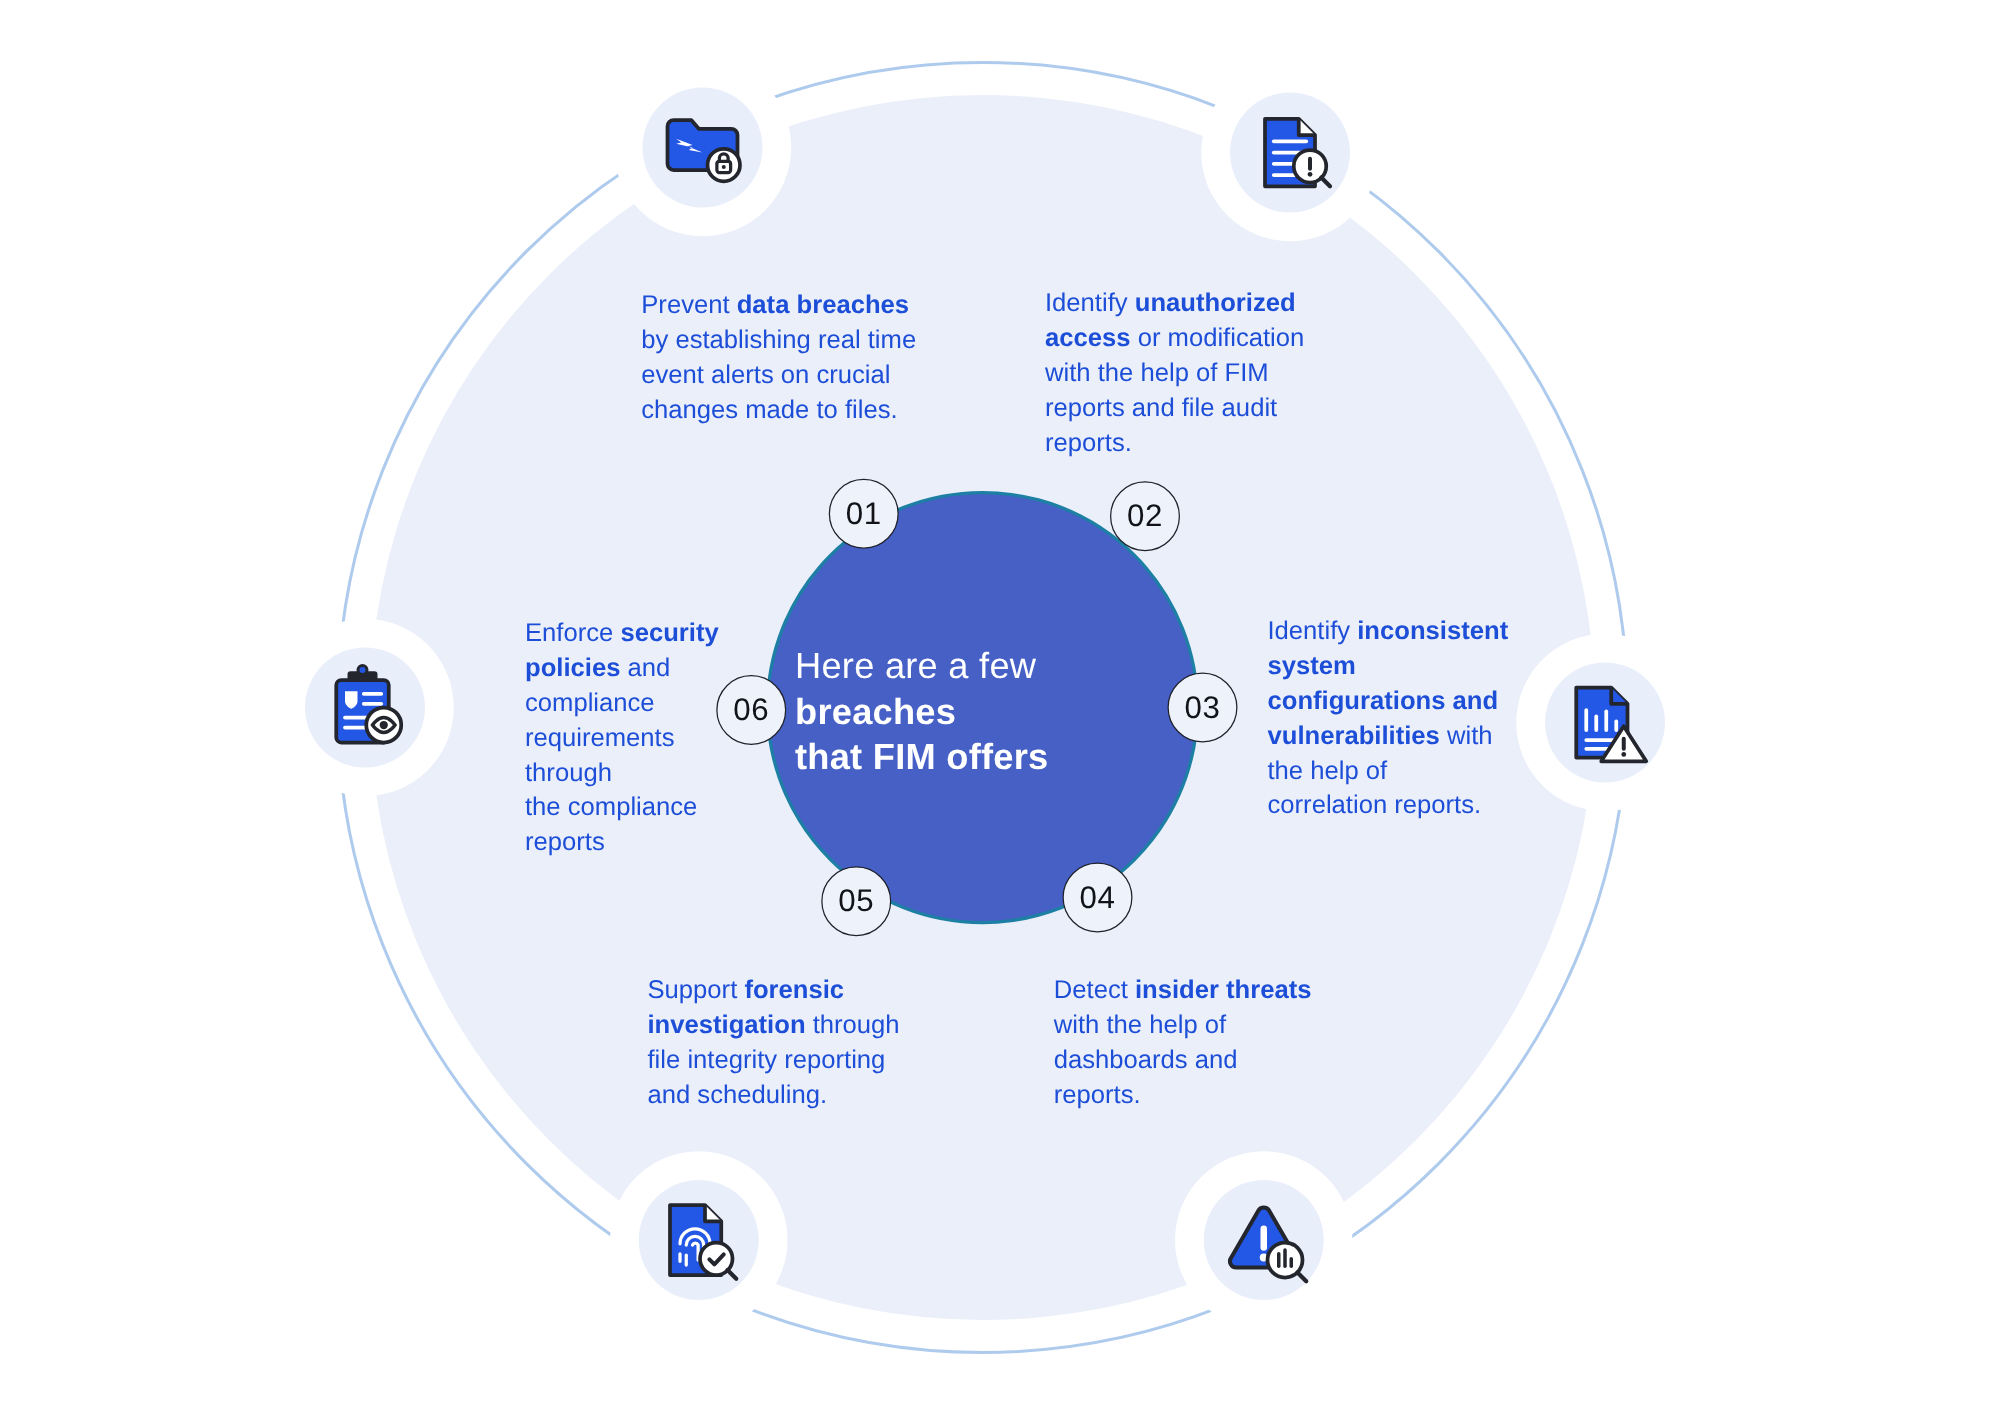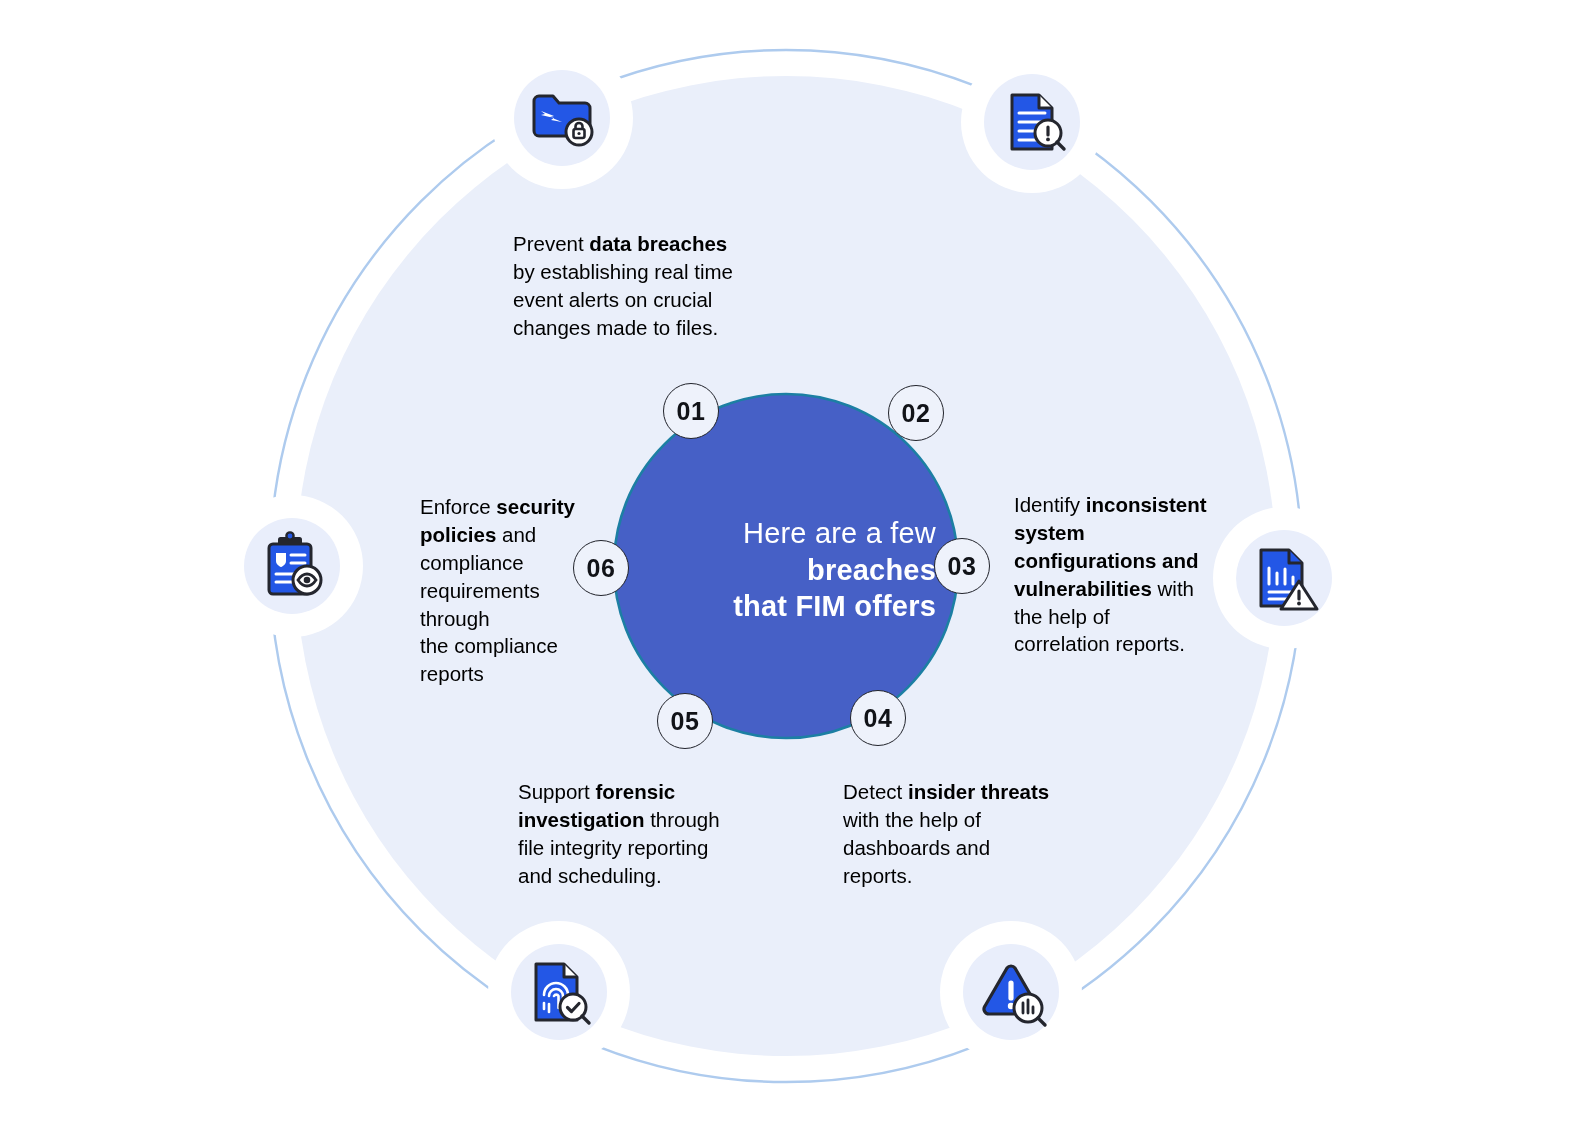--- a/index.html
+++ b/index.html
@@ -7,33 +7,33 @@
     width:1592px;height:1132px;overflow:hidden;position:relative;
     font-family:"Liberation Sans","DejaVu Sans",sans-serif;
     color:#17181c;
   }
   .stage{position:absolute;left:0;top:0;width:1592px;height:1132px;}
   .svg-layer{position:absolute;left:0;top:0;width:1592px;height:1132px;}
 
   
   .hub-text{
     position:absolute;left:636px;top:480px;width:300px;height:180px;
-    display:flex;flex-direction:column;align-items:flex-end;justify-content:center;
+    display:flex;flex-direction:column;align-items:flex-start;justify-content:center;
     color:#ffffff;text-align:center;pointer-events:none;
   }
   .hub-line1{font-size:29px;font-weight:400;line-height:1.26;letter-spacing:.2px;}
   .hub-line2{font-size:29px;font-weight:700;line-height:1.26;letter-spacing:.2px;}
   .hub-line3{font-size:29px;font-weight:700;line-height:1.26;letter-spacing:.2px;white-space:nowrap;}
 
   
   .badge{
     position:absolute;width:56px;height:56px;border-radius:50%;
     background:#eef2fb;border:1.6px solid #20222a;
     display:flex;align-items:center;justify-content:center;
-    font-size:25px;font-weight:700;color:#111318;letter-spacing:.5px;
+    font-size:25px;font-weight:400;color:#111318;letter-spacing:.5px;
     box-sizing:border-box;
   }
   .b01{left:663px;top:383px;}
   .b02{left:888px;top:385px;}
   .b03{left:934px;top:538px;}
   .b04{left:850px;top:690px;}
   .b05{left:657px;top:693px;}
   .b06{left:573px;top:540px;}
 
   
@@ -42,21 +42,21 @@
     background:#e9eefb;display:flex;align-items:center;justify-content:center;
   }
   .ib01{left:514px;top:70px;}
   .ib02{left:984px;top:74px;}
   .ib03{left:1236px;top:530px;}
   .ib04{left:963px;top:944px;}
   .ib05{left:511px;top:944px;}
   .ib06{left:244px;top:518px;}
 
   
-  .tb{position:absolute;font-size:20.5px;line-height:1.36;color:#000000;}
+  .tb{position:absolute;font-size:20.5px;line-height:1.36;color:#1d4ed8;}
   .tb b{font-weight:700;}
   .t01{left:513px;top:230px;width:232px;}
   .t02{left:836px;top:229px;width:246px;}
   .t03{left:1014px;top:491px;width:196px;}
   .t04{left:843px;top:778px;width:216px;}
   .t05{left:518px;top:778px;width:228px;}
   .t06{left:386px;top:493px;width:160px;margin-left:34px;}
 </style>
 </head>
 <body>
@@ -233,18 +233,19 @@
         <line x1="21" y1="45" x2="50" y2="45"></line>
         <line x1="21" y1="53" x2="50" y2="53"></line>
       </g>
       <circle cx="52" cy="51" r="14" fill="#ffffff" stroke="#24262e" stroke-width="3"></circle>
       <path d="M43 51s4-6 9-6 9 6 9 6-4 6-9 6-9-6-9-6z" fill="none" stroke="#24262e" stroke-width="2.8"></path>
       <circle cx="52" cy="51" r="3.3" fill="#24262e"></circle>
     </svg>
   </div>
 
   <div class="tb t01"><span>Prevent </span><b>data breaches</b><span> by establishing real time event alerts on crucial changes made to files.</span></div>
+  <div class="tb t02"><span>Identify </span><b>unauthorized access</b><span> or modification with the help of FIM reports and file audit reports.</span></div>
   <div class="tb t03"><span>Identify </span><b>inconsistent system configurations and vulnerabilities</b><span> with the help of correlation reports.</span></div>
   <div class="tb t04"><span>Detect </span><b>insider threats</b><span> with the help of dashboards and reports.</span></div>
   <div class="tb t05"><span>Support </span><b>forensic investigation</b><span> through file integrity reporting and scheduling.</span></div>
   <div class="tb t06"><span>Enforce </span><b>security policies</b><span> and compliance requirements through</span><br><span>the compliance reports</span></div>
 
 </div>
 
 </body></html>

